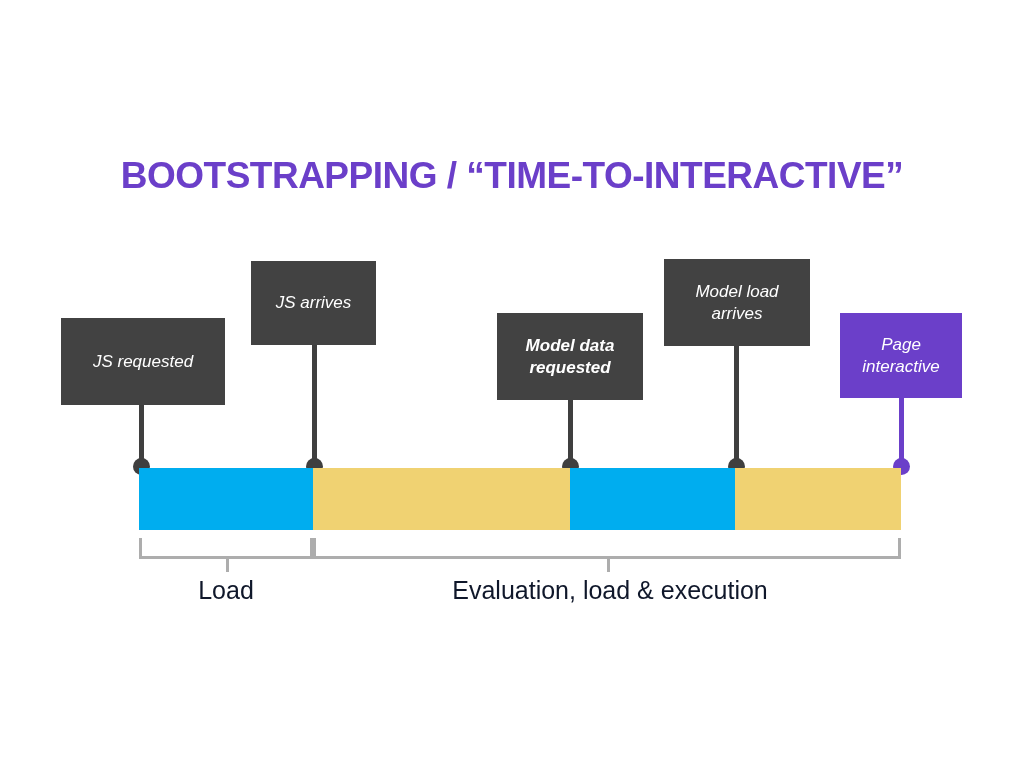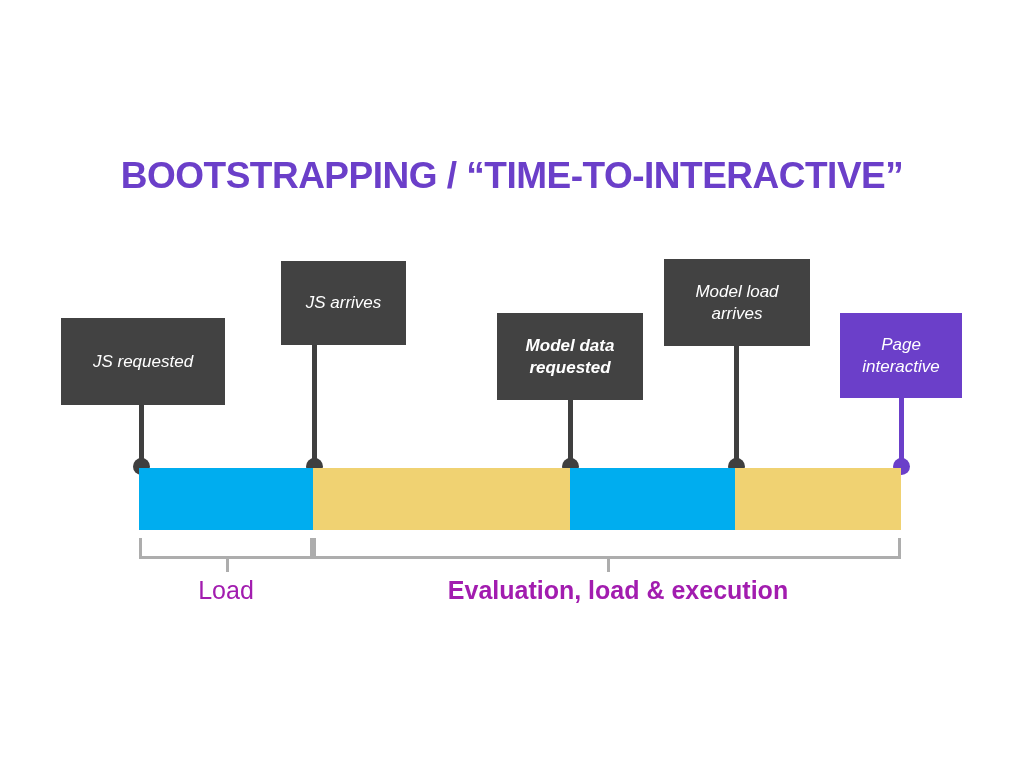--- a/index.html
+++ b/index.html
@@ -95,41 +95,41 @@
     width: 3px;
     height: 14px;
     background: #ADADAD;
     top: 558px;
   }
   .caption {
     position: absolute;
     top: 576px;
     text-align: center;
     font-size: 25px;
-    color: #a21caf;
+    color: #0f172a;
     white-space: nowrap;
   }
 </style>
 </head>
 <body>
 
 <div id="slide">
 
   <div class="title">BOOTSTRAPPING / “TIME-TO-INTERACTIVE”</div>
 
   <div class="marker">
     <div class="callout" style="left:61px; top:318px; width:164px; height:87px;font-style:italic;">
       <span>JS requested</span>
     </div>
     <div class="stem" style="left:139px; top:405px; height:63px;"></div>
     <div class="dot" style="left:133px; top:458px;"></div>
   </div>
 
   <div class="marker">
-    <div class="callout" style="left:251px; top:261px; width:125px; height:84px;margin-left:30px;">
+    <div class="callout" style="left:251px; top:261px; width:125px; height:84px;">
       <span>JS arrives</span>
     </div>
     <div class="stem" style="left:312px; top:345px; height:123px;"></div>
     <div class="dot" style="left:306px; top:458px;"></div>
   </div>
 
   <div class="marker">
     <div class="callout" style="left:497px; top:313px; width:146px; height:87px;font-weight:bold;">
       <span>Model data requested</span>
     </div>
@@ -160,15 +160,15 @@
     <div class="seg" style="width:166px; background:#F0D272;"></div>
   </div>
 
   <div class="bracket" style="left:139px; top:538px; width:174px;"></div>
   <div class="bracket-tick" style="left:226px;"></div>
 
   <div class="bracket" style="left:313px; top:538px; width:588px;"></div>
   <div class="bracket-tick" style="left:607px;"></div>
 
   <div class="caption" style="left:139px; width:174px;">Load</div>
-  <div class="caption" style="left:324px; width:588px;font-weight:bold;">Evaluation, load &amp; execution</div>
+  <div class="caption" style="left:316px; width:588px;">Evaluation, load &amp; execution</div>
 
 </div>
 
 </body></html>

